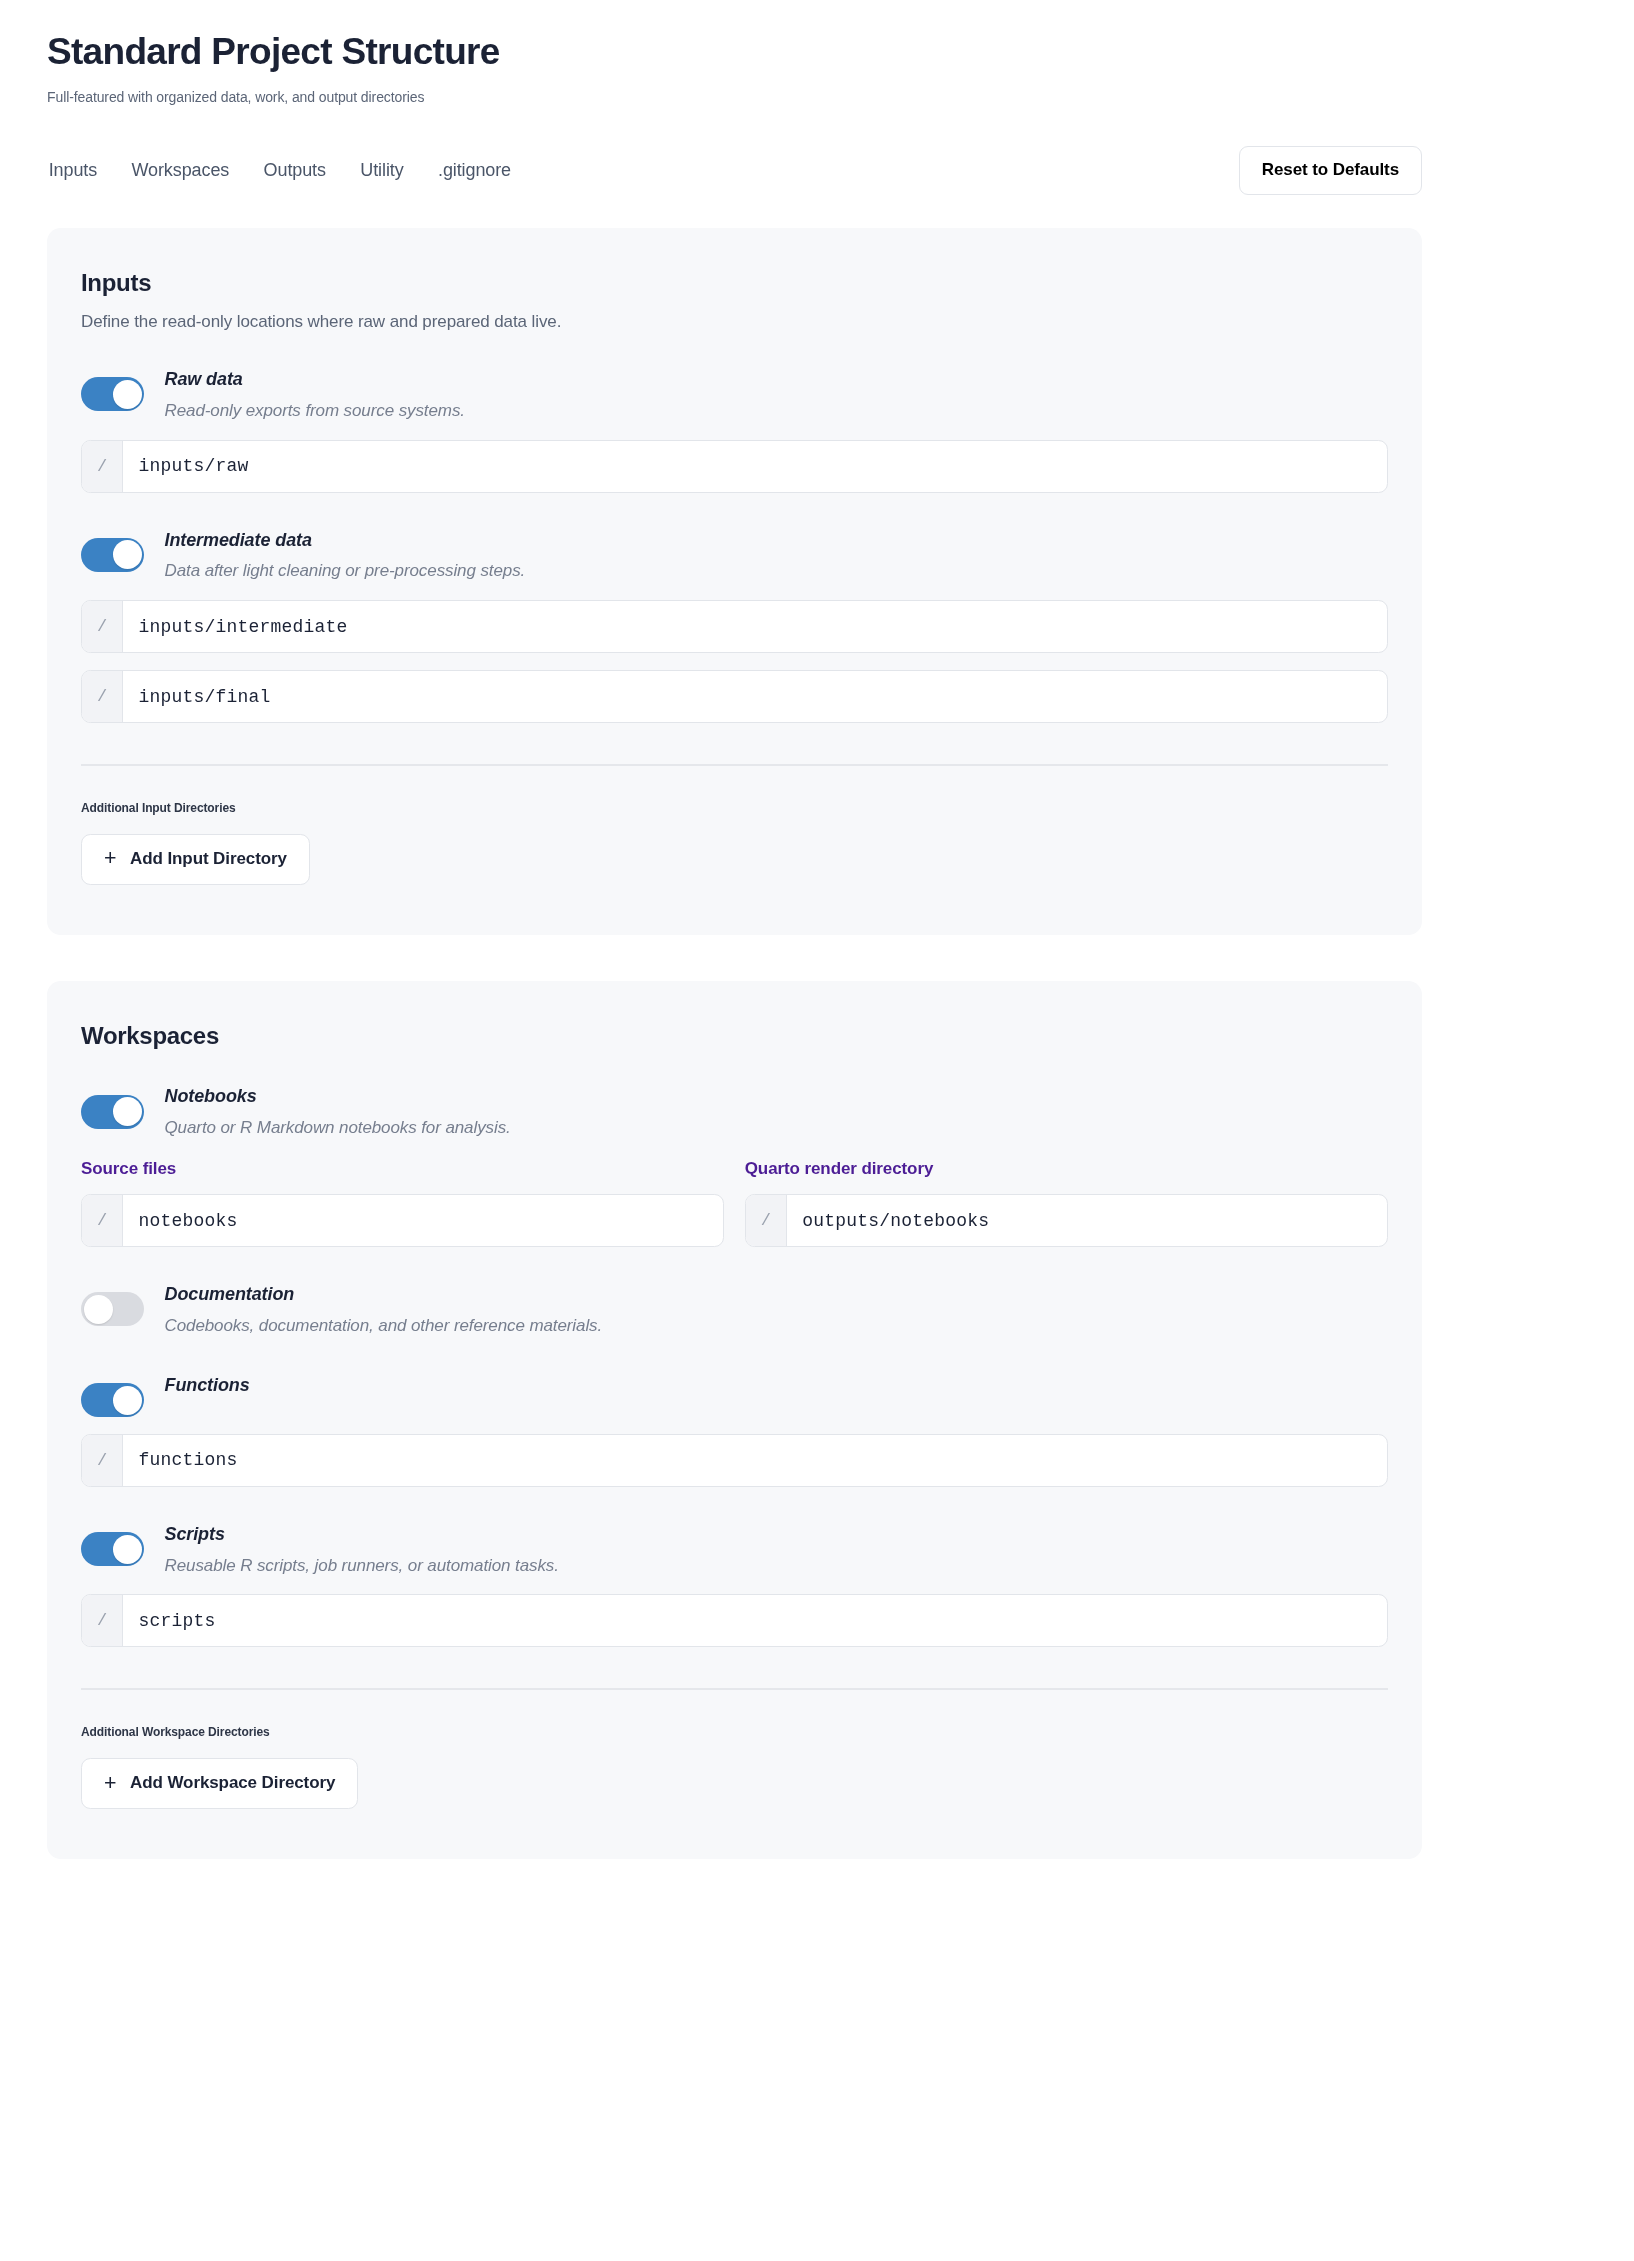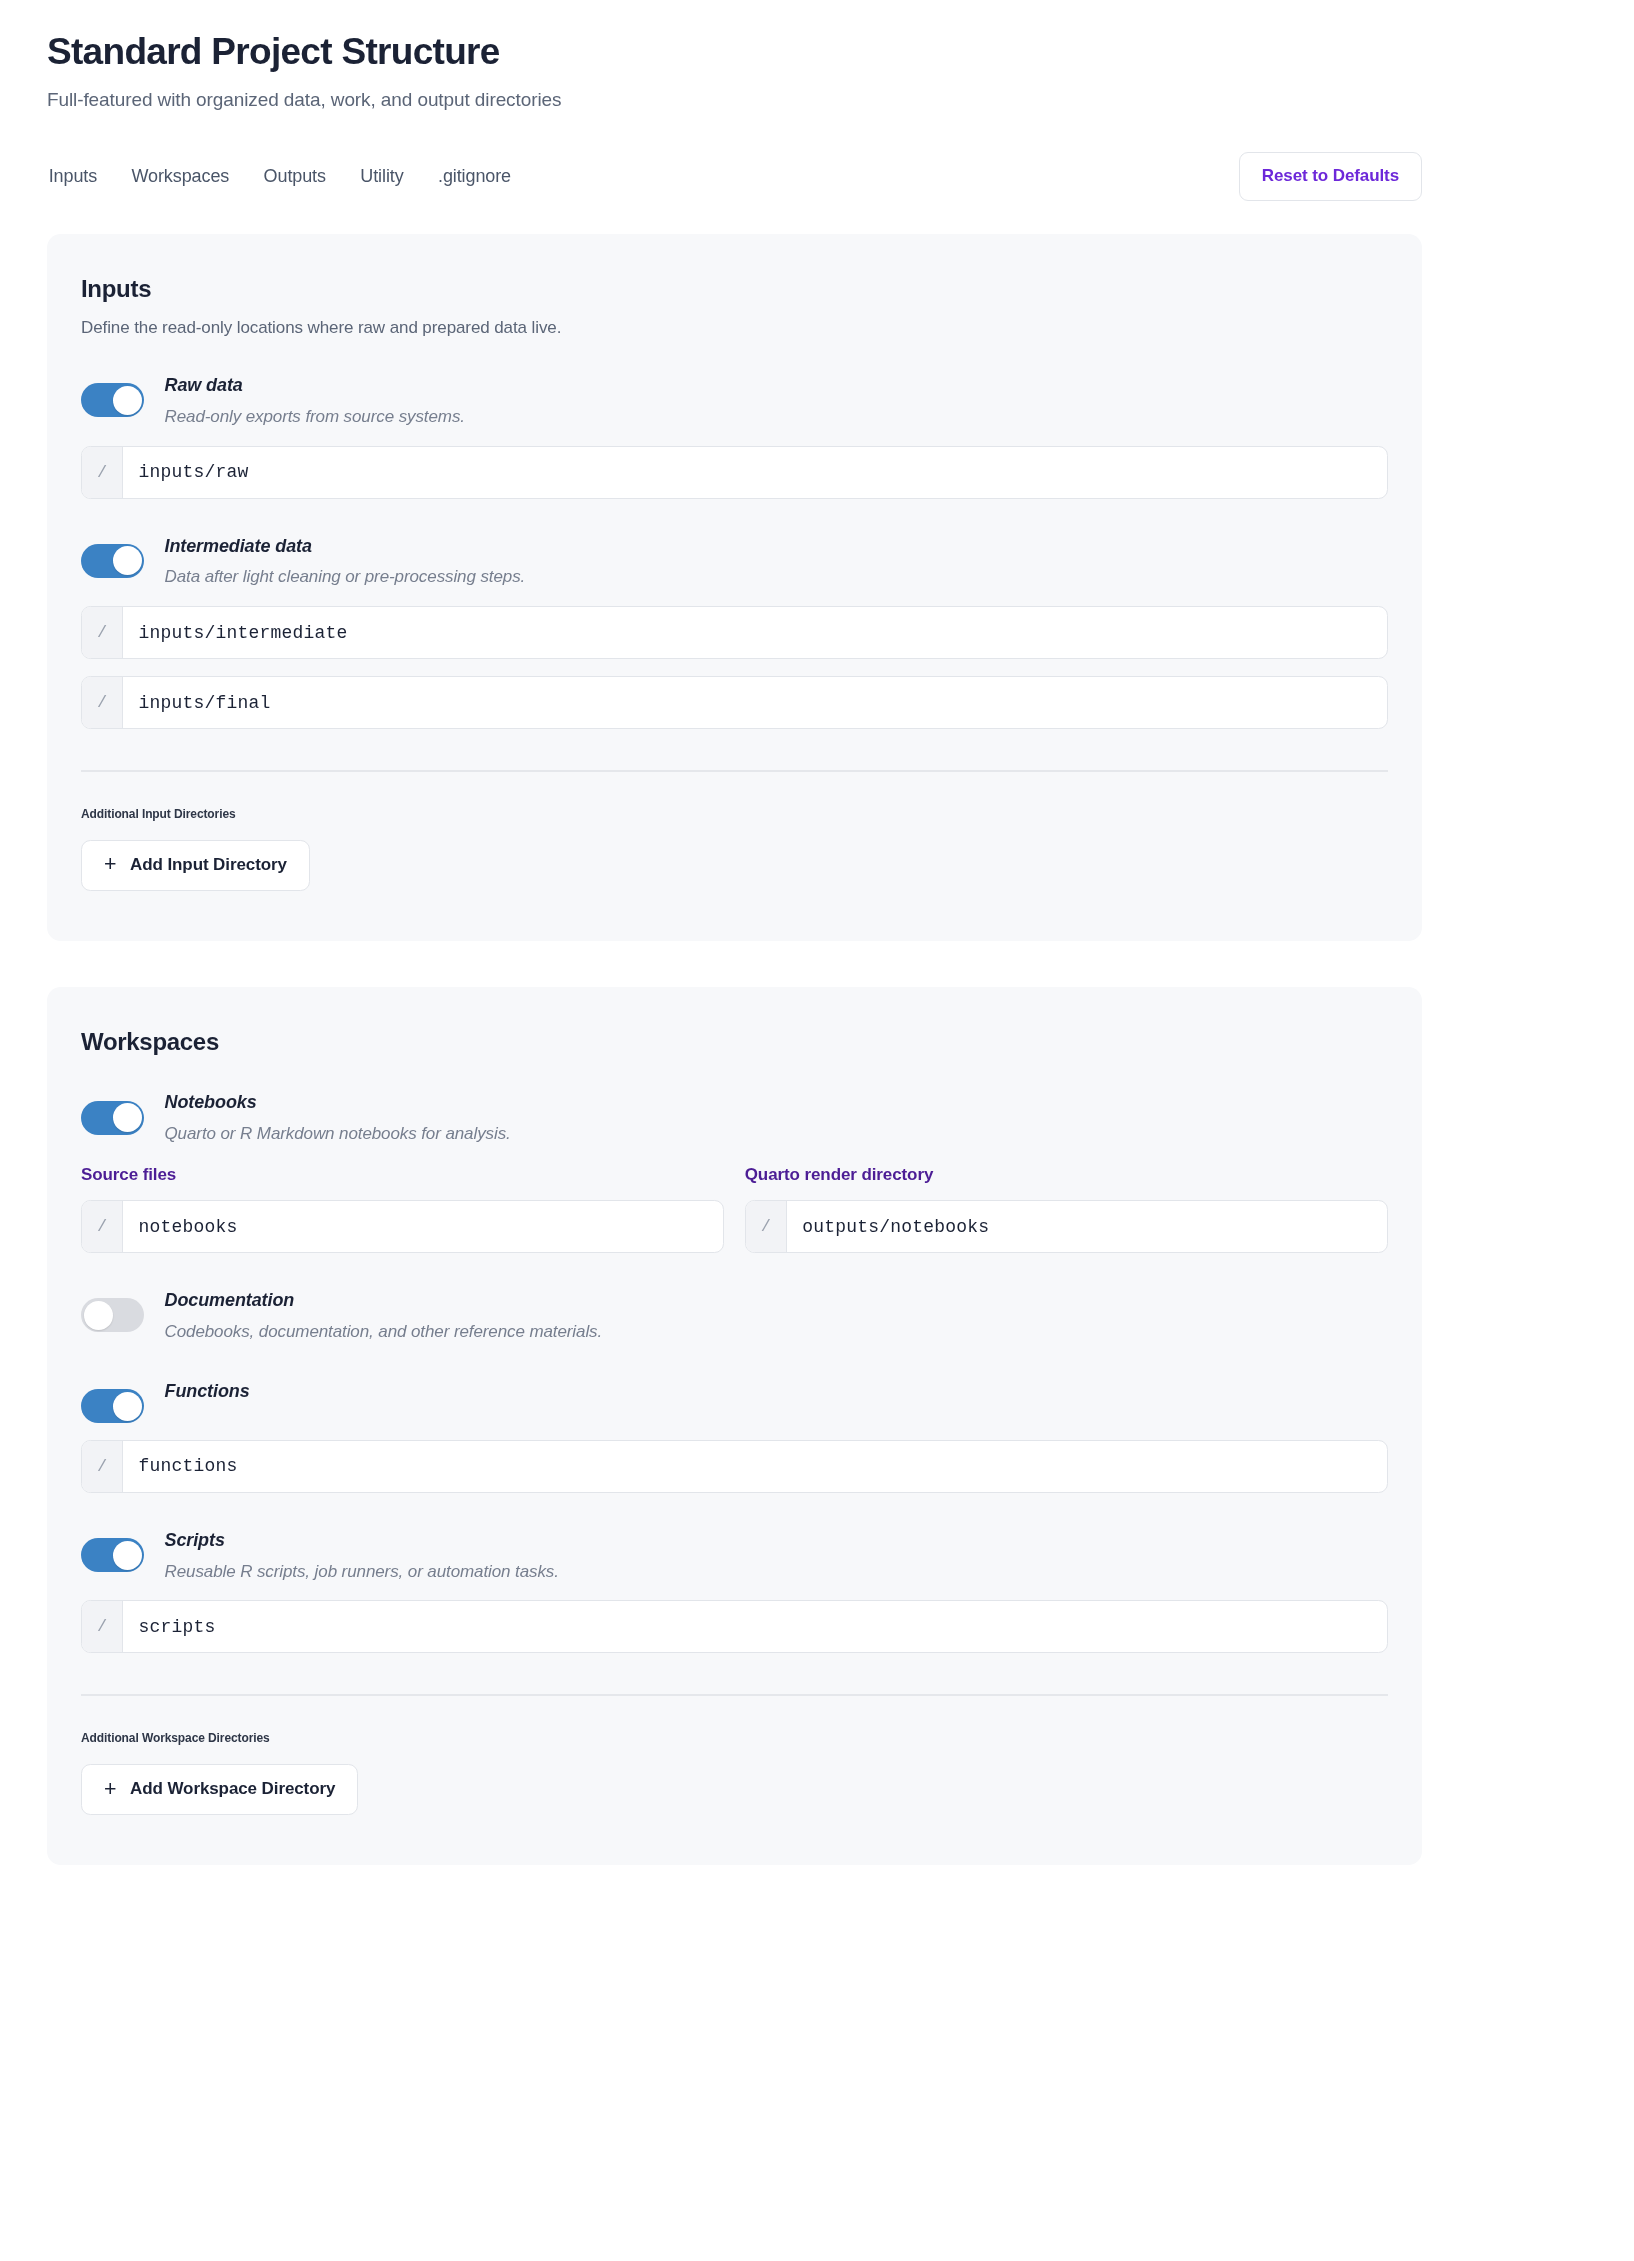--- a/index.html
+++ b/index.html
@@ -30,21 +30,21 @@
   .page-title {
     font-size: 37px;
     font-weight: 700;
     letter-spacing: -0.7px;
     color: #1b2235;
     line-height: 1.15;
   }
 
   .page-subtitle {
     margin-top: 15.4px;
-    font-size: 19px;
+    font-size: 14px;
     color: #5b6577;
     font-weight: 400;
     letter-spacing: -0.1px;
   }
 
   
   .tabrow {
     margin-top: 39px;
     display: flex;
     align-items: center;
@@ -66,21 +66,21 @@
     padding: 5.1px 1.7px;
     cursor: pointer;
     font-family: inherit;
     letter-spacing: -0.1px;
     white-space: nowrap;
   }
 
   .reset-btn {
     font-size: 17px;
     font-weight: 700;
-    color: #6d28d9;
+    color: #000000;
     background: #ffffff;
     border: 1.4px solid #e2e5ea;
     border-radius: 9px;
     padding: 13.7px 22px;
     cursor: pointer;
     font-family: inherit;
     letter-spacing: -0.1px;
   }
 
   

